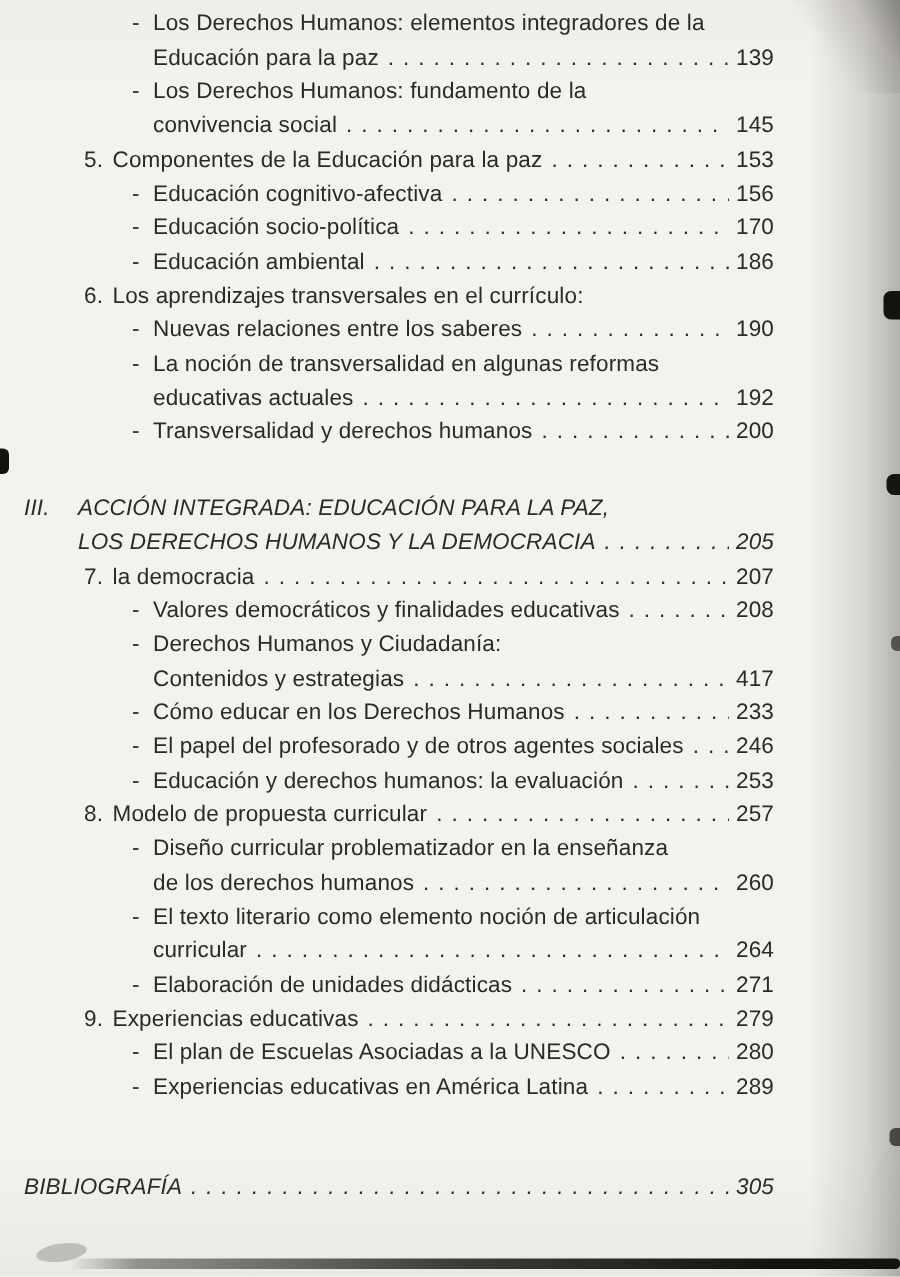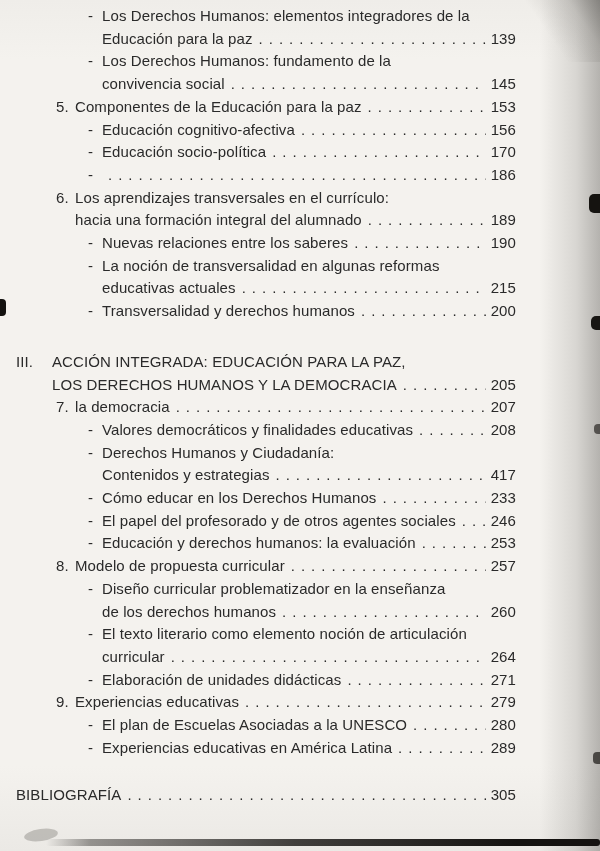--- a/index.html
+++ b/index.html
@@ -20,21 +20,21 @@
   .toc {
     position: absolute;
     top: 0; left: 16px; right: 84px;
     padding-top: 5px;
     font-size: 15px;
     line-height: 22.7px;
     letter-spacing: 0.1px;
   }
   .entry { display: flex; align-items: flex-start; }
   .marker { flex: 0 0 auto; white-space: pre; }
-  .lv0 { margin-left: 0; }
+  .lv0 { margin-left: 0; font-style: italic; }
   .lv0 > .marker { width: 36px; }
   .lv1 { margin-left: 40px; }
   .lv1 > .marker { width: 19px; }
   .lv2 { margin-left: 72px; }
   .lv2 > .marker { width: 14px; }
   .marker:empty { width: 0 !important; }
   .content { flex: 1 1 auto; min-width: 0; }
   .line { white-space: nowrap; }
   .dotline { display: flex; align-items: center; }
   .dotline .txt { flex: 0 0 auto; white-space: pre; }
@@ -125,54 +125,50 @@
             <span class="txt">Educación socio-política</span>
             <span class="leader"></span>
             <span class="page-num">170</span>
           </div>
         </div>
   </div>
       <div class="entry lv2">
     <span class="marker">-</span>
     <div class="content">
           <div class="line dotline">
+            <span class="txt">Educación ambiental</span>
             <span class="leader"></span>
             <span class="page-num">186</span>
           </div>
         </div>
   </div>
       <div class="entry lv1">
     <span class="marker">6.</span>
     <div class="content">
           <div class="line"><span class="txt">Los aprendizajes transversales en el currículo:</span></div>
-          <div class="line dotline">
-            <span class="txt">hacia una formación integral del alumnado</span>
-            <span class="leader"></span>
-            <span class="page-num">189</span>
-          </div>
         </div>
   </div>
       <div class="entry lv2">
     <span class="marker">-</span>
     <div class="content">
           <div class="line dotline">
             <span class="txt">Nuevas relaciones entre los saberes</span>
             <span class="leader"></span>
             <span class="page-num">190</span>
           </div>
         </div>
   </div>
       <div class="entry lv2">
     <span class="marker">-</span>
     <div class="content">
           <div class="line"><span class="txt">La noción de transversalidad en algunas reformas</span></div>
           <div class="line dotline">
             <span class="txt">educativas actuales</span>
             <span class="leader"></span>
-            <span class="page-num">215</span>
+            <span class="page-num">192</span>
           </div>
         </div>
   </div>
       <div class="entry lv2">
     <span class="marker">-</span>
     <div class="content">
           <div class="line dotline">
             <span class="txt">Transversalidad y derechos humanos</span>
             <span class="leader"></span>
             <span class="page-num">200</span>
@@ -316,21 +312,21 @@
       <div class="entry lv2">
     <span class="marker">-</span>
     <div class="content">
           <div class="line dotline">
             <span class="txt">Experiencias educativas en América Latina</span>
             <span class="leader"></span>
             <span class="page-num">289</span>
           </div>
         </div>
   </div>
-      <div class="entry lv0" style="margin-top: 24px;">
+      <div class="entry lv0" style="margin-top: 44px;">
     <span class="marker"></span>
     <div class="content">
           <div class="line dotline">
             <span class="txt">BIBLIOGRAFÍA</span>
             <span class="leader"></span>
             <span class="page-num">305</span>
           </div>
         </div>
   </div>
     </div>

